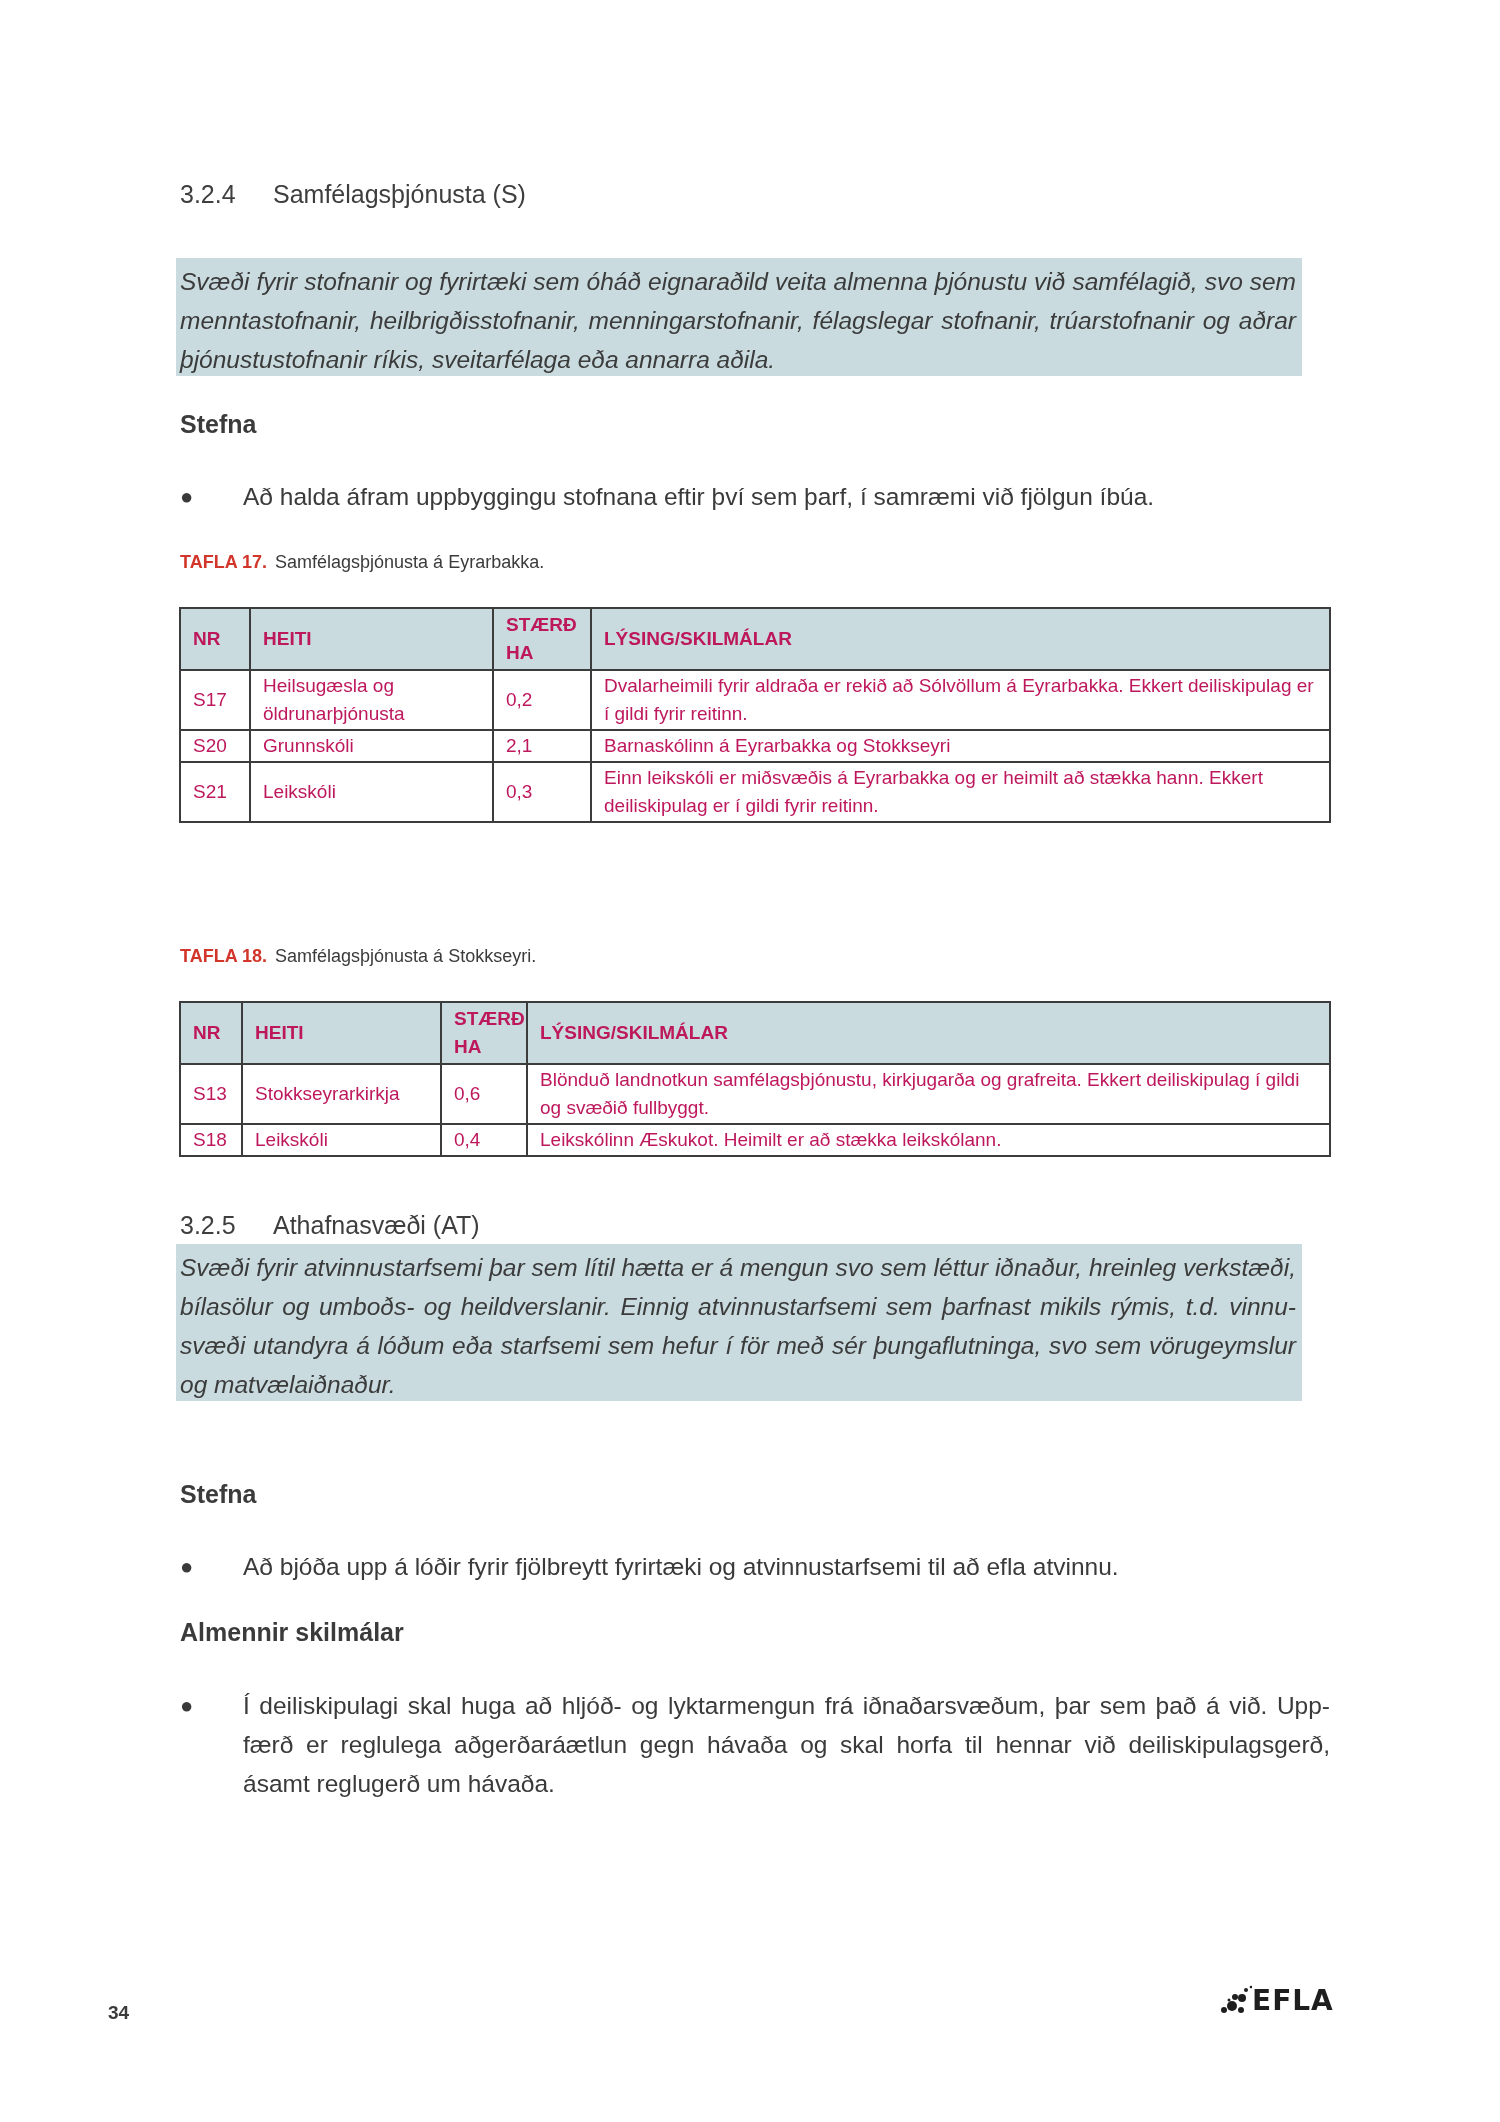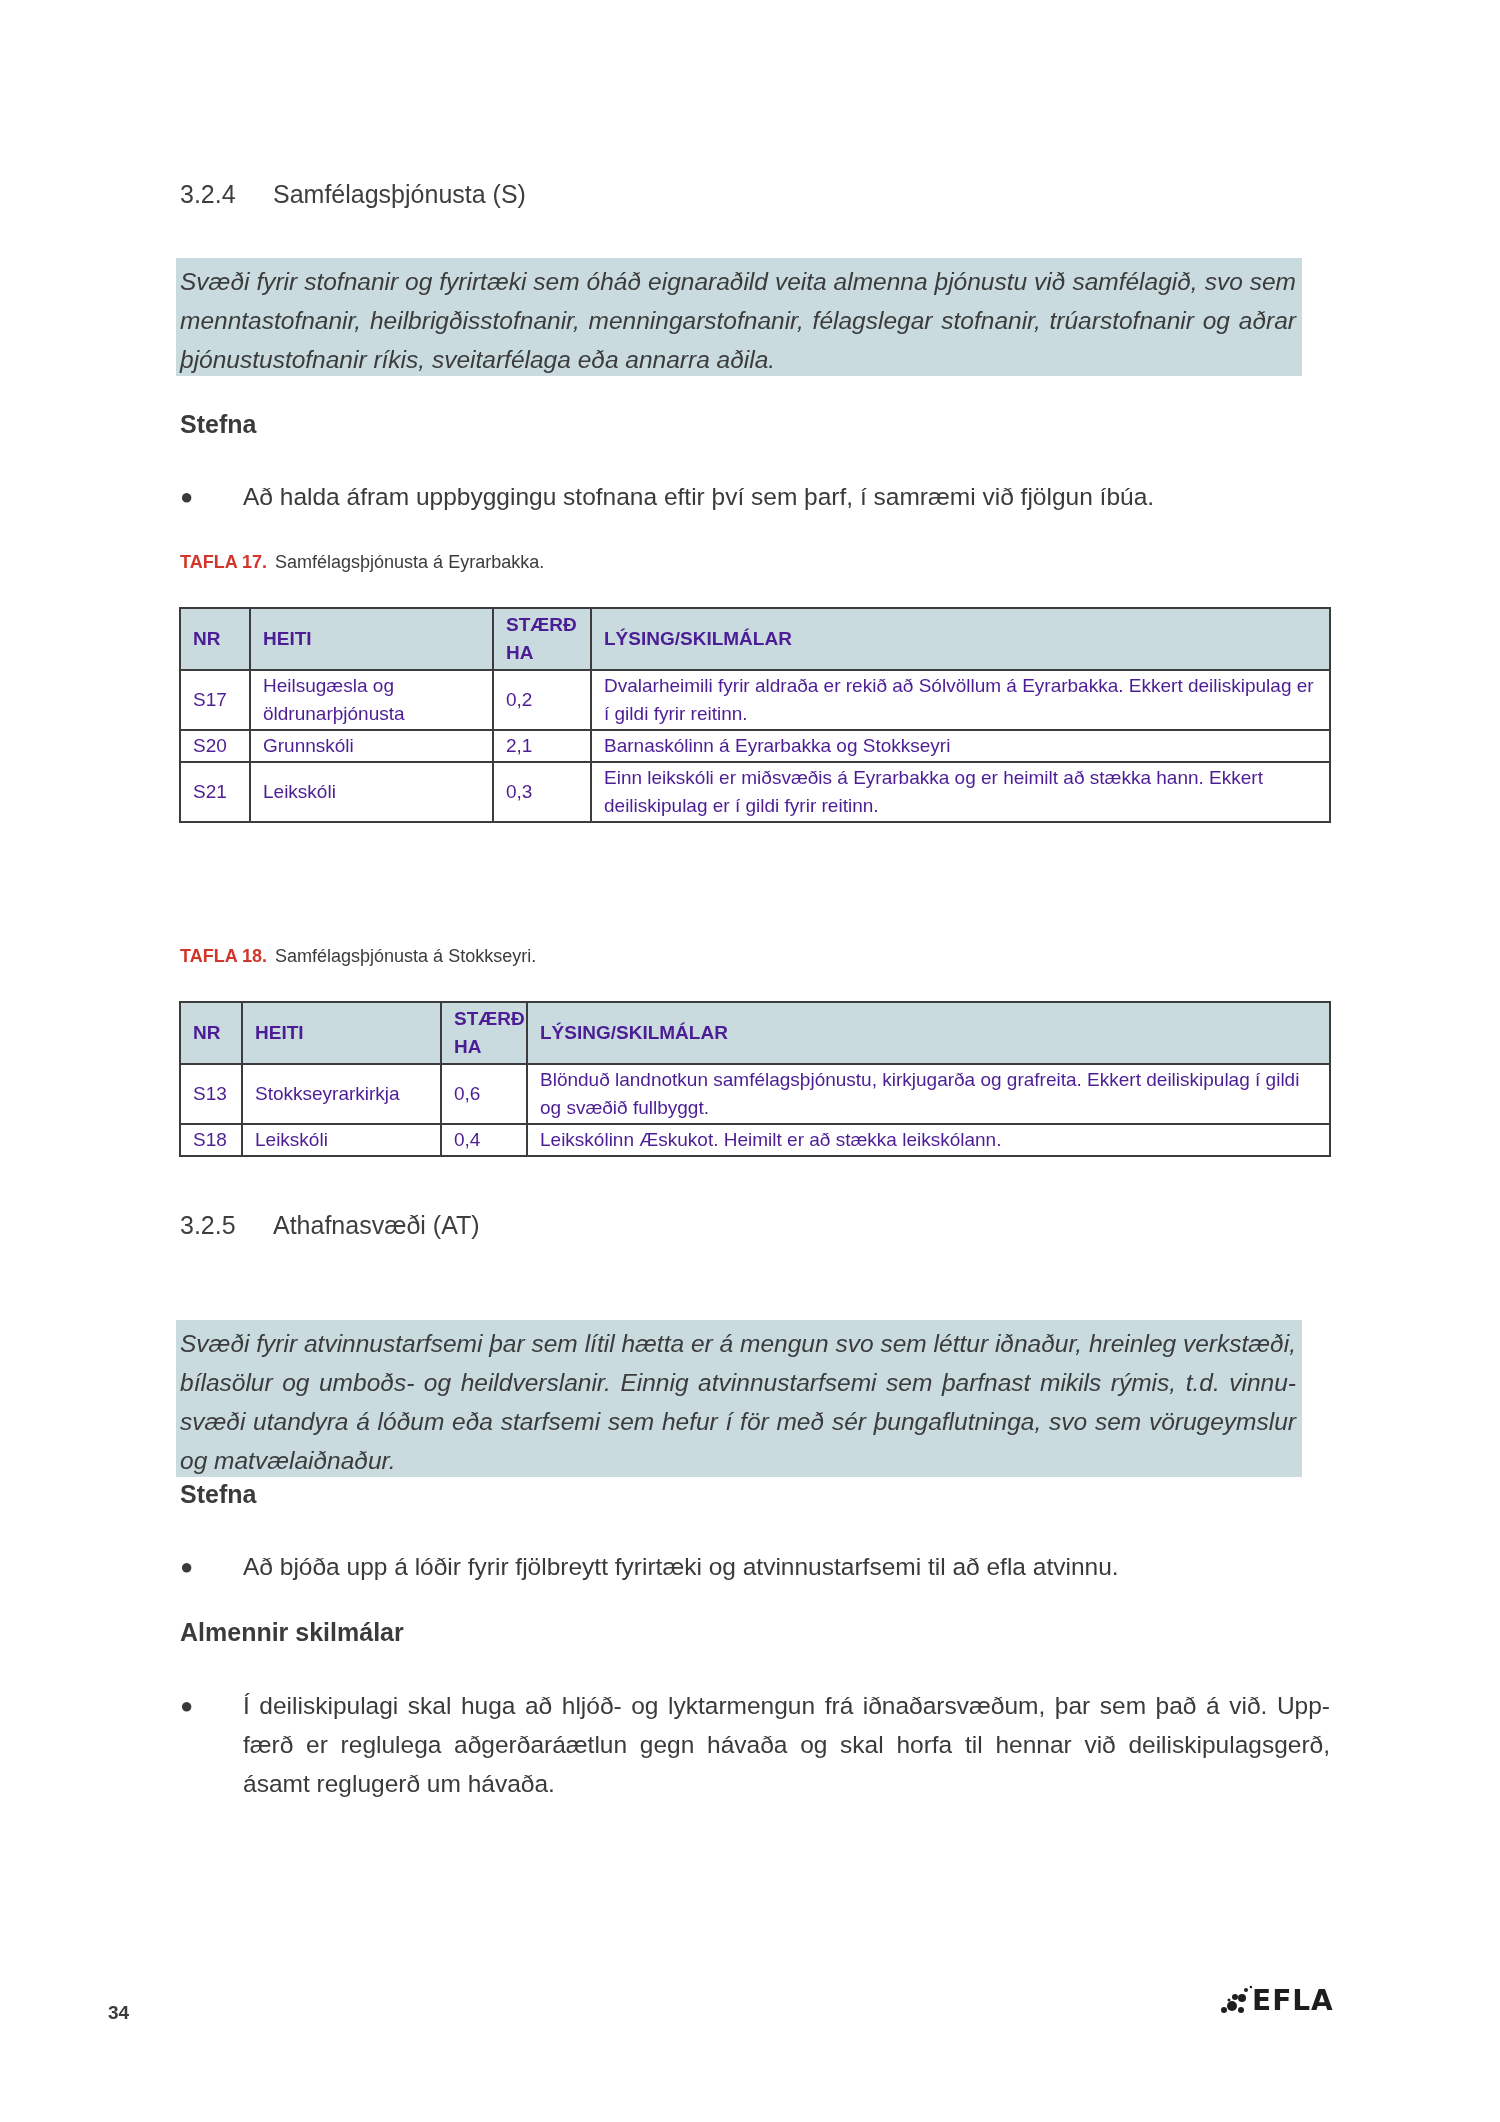--- a/index.html
+++ b/index.html
@@ -27,21 +27,21 @@
     color: #3a3a3a; display: flex;
   }
   .bullet .dot { width: 46px; flex: none; font-size: 22px; }
   .bullet .txt { flex: 1; text-align: justify; text-align-last: left; margin-left: 17px; }
   .caption {
     position: absolute; left: 180px; font-size: 18px; color: #3b3b3b; text-align: right;
   }
   .caption .lbl { color: #d2352a; font-weight: bold; margin-right: 8px; }
   table.t {
     position: absolute; left: 179px; width: 1152px; border-collapse: collapse;
-    font-size: 19px; color: #4c1d95; table-layout: fixed;
+    font-size: 19px; color: #be185d; table-layout: fixed;
   }
   table.t th, table.t td {
     border: 2px solid #3c3c3c; padding: 1px 12px; text-align: left; vertical-align: middle;
     line-height: 28px;
   }
   table.t th { background: #c9dbdf; font-weight: bold; height: 58px; }
   .footer-num {
     position: absolute; left: 108px; top: 2002px; font-weight: bold; font-size: 19px; color: #3b3b3b;
   }
   .logo {
@@ -141,21 +141,21 @@
         <td>0,4</td>
         <td>Leikskólinn Æskukot. Heimilt er að stækka leikskólann.</td>
       </tr>
     </tbody>
   </table>
 
   <div class="h3" style="top:1211px;">
     <span class="num">3.2.5</span><span>Athafnasvæði (AT)</span>
   </div>
 
-  <div class="callout" style="top:1320px; height:157px;">Svæði fyrir atvinnustarfsemi þar sem lítil hætta er á mengun svo sem léttur iðnaður, hreinleg verkstæði, bílasölur og umboðs- og heildverslanir. Einnig atvinnustarfsemi sem þarfnast mikils rýmis, t.d. vinnu-svæði utandyra á lóðum eða starfsemi sem hefur í för með sér þungaflutninga, svo sem vörugeymslur og matvælaiðnaður.</div>
+  <div class="callout" style="top:1244px; height:157px;">Svæði fyrir atvinnustarfsemi þar sem lítil hætta er á mengun svo sem léttur iðnaður, hreinleg verkstæði, bílasölur og umboðs- og heildverslanir. Einnig atvinnustarfsemi sem þarfnast mikils rýmis, t.d. vinnu-svæði utandyra á lóðum eða starfsemi sem hefur í för með sér þungaflutninga, svo sem vörugeymslur og matvælaiðnaður.</div>
 
   <div class="sub" style="top:1480px;">Stefna</div>
 
   <div class="bullet" style="top:1547px;">
     <span class="dot">●</span>
     <span class="txt">Að bjóða upp á lóðir fyrir fjölbreytt fyrirtæki og atvinnustarfsemi til að efla atvinnu.</span>
   </div>
 
   <div class="sub" style="top:1618px;">Almennir skilmálar</div>
 

